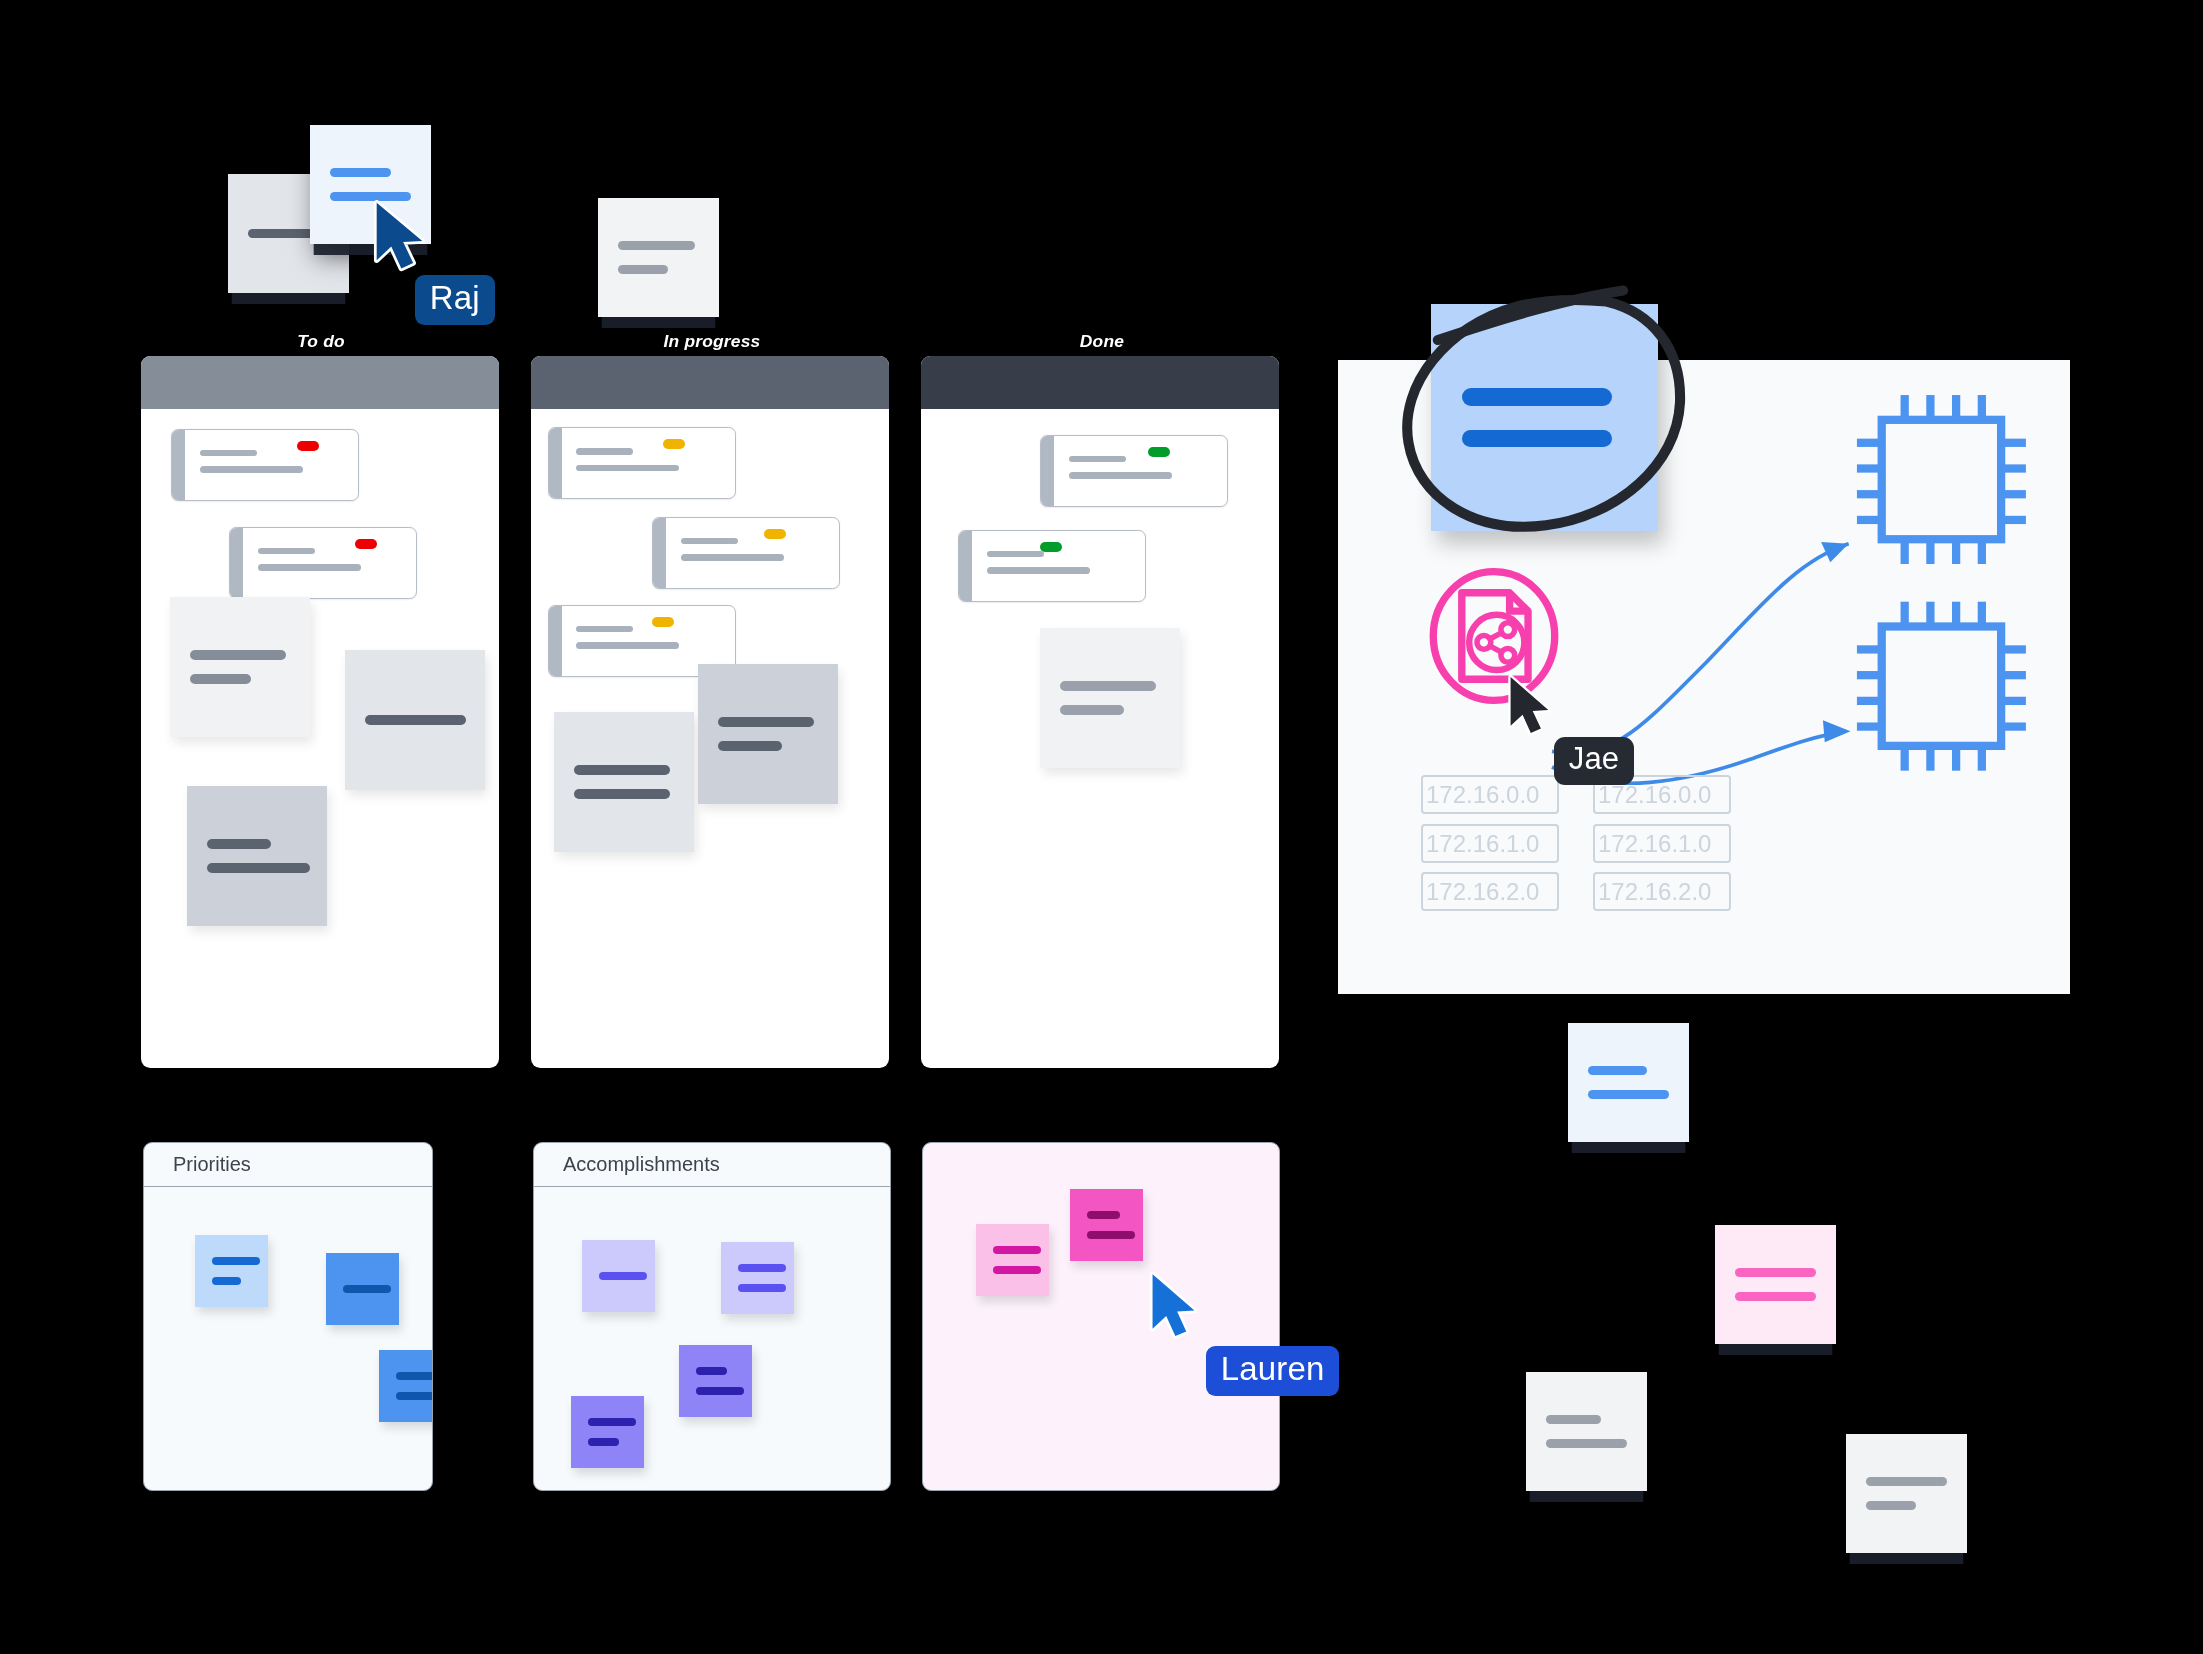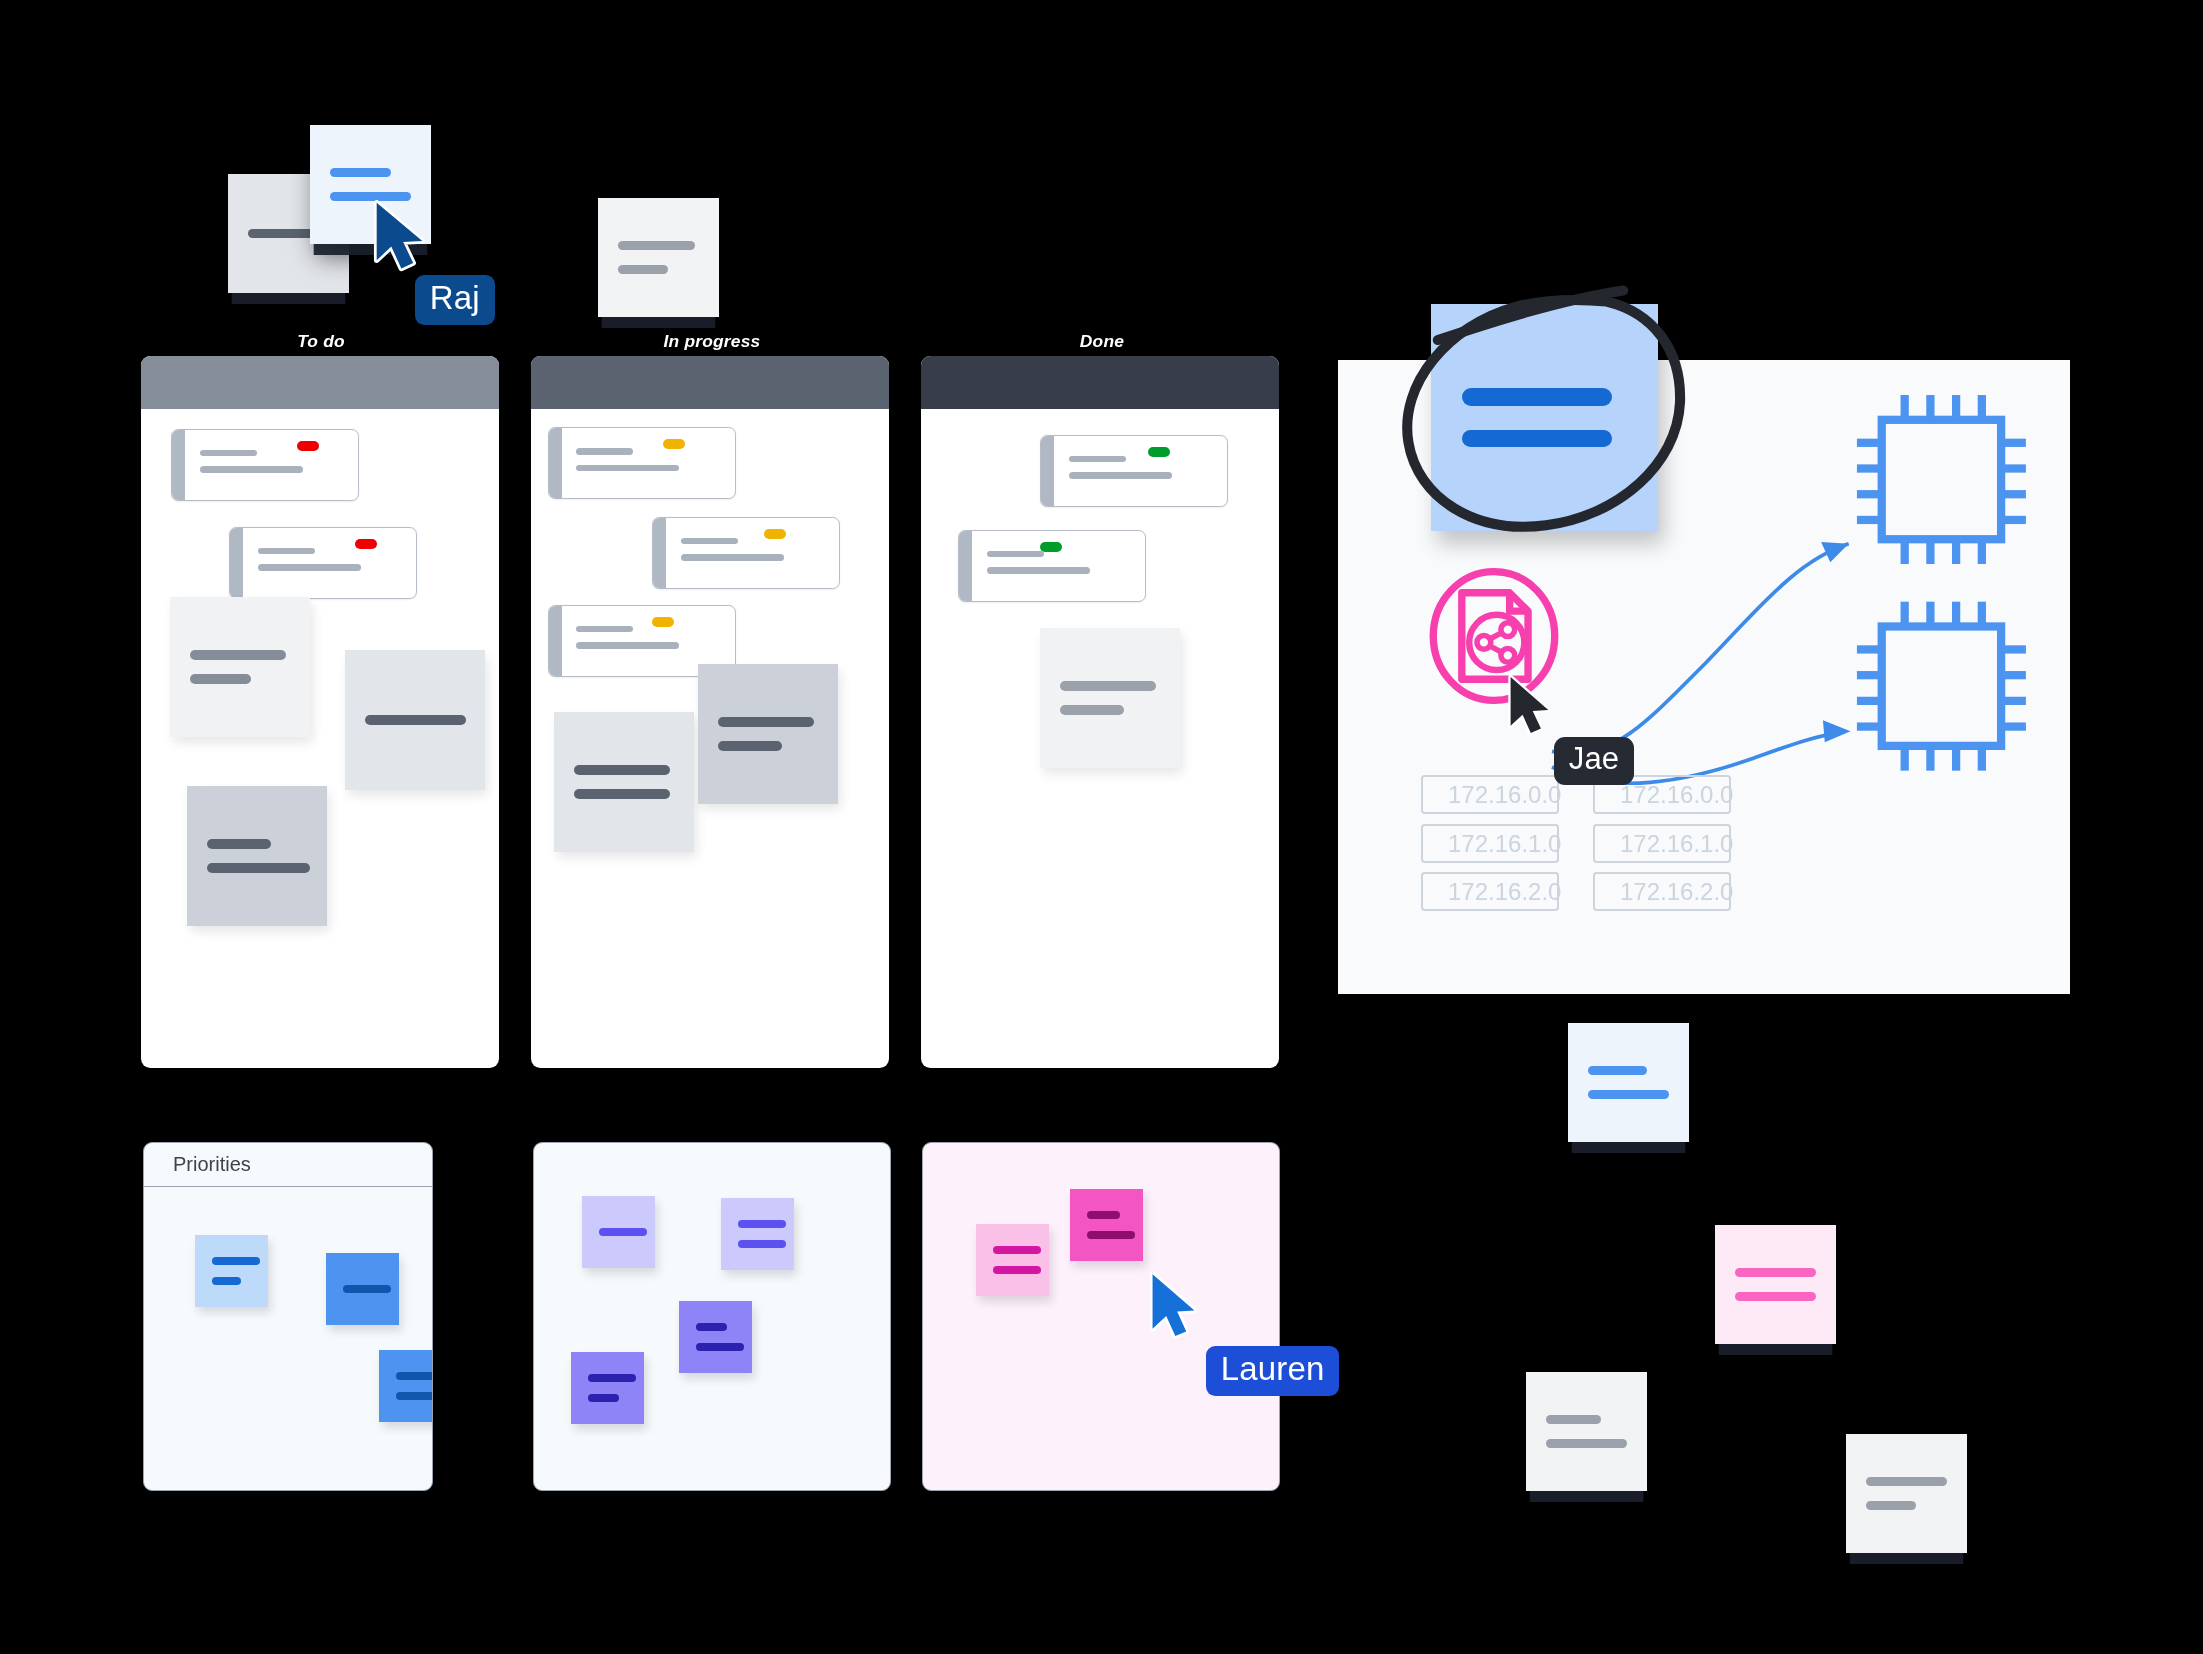--- a/index.html
+++ b/index.html
@@ -107,21 +107,21 @@
     box-shadow:5.5px 13px 20px rgba(0,0,0,.22);
   }
   .wb-note .wl { height:17.4px; border-radius:10px; background:#1469d2; }
   .ipbox {
     position:absolute;
     border:2.8px solid #ccd4dd;
     border-radius:3.7px;
     color:#ccd4dd;
     font-size:24px;
     line-height:35px;
-    padding:0 25px;
+    padding:0 3px;
     background:transparent;
     white-space:nowrap;
   }
 
   
   .panel {
     position:absolute;
     background:#f7fafd;
     border:1.4px solid #9aa3ae;
     border-radius:9.2px;
@@ -411,20 +411,21 @@
         <div class="sl" style="width:48px;background:#0e57ad;"></div>
       </div>
       <div class="sticky" style="left:235px;top:163px;width:73px;height:72px;background:#4d94f0;">
         <div class="sl" style="width:48px;background:#0e57ad;"></div>
         <div class="sl" style="width:48px;background:#0e57ad;"></div>
       </div>
     </div>
   </div>
 
   <div class="panel" style="left:533px;top:1142px;width:358px;height:349px;background:#f7fafd;">
+    <div class="phead">Accomplishments</div>
     <div class="pbody">
       <div class="sticky" style="left:48px;top:53px;width:73px;height:72px;background:#ccc9fc;justify-content:center;">
         <div class="sl" style="width:48px;background:#5b51f0;"></div>
       </div>
       <div class="sticky" style="left:187px;top:55px;width:73px;height:72px;background:#ccc9fc;">
         <div class="sl" style="width:48px;background:#5b51f0;"></div>
         <div class="sl" style="width:48px;background:#5b51f0;"></div>
       </div>
       <div class="sticky" style="left:145px;top:158px;width:73px;height:72px;background:#8e84f7;">
         <div class="sl" style="width:31px;background:#2c22ad;"></div>

